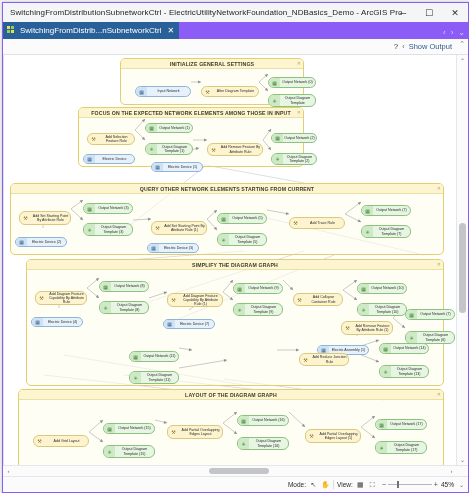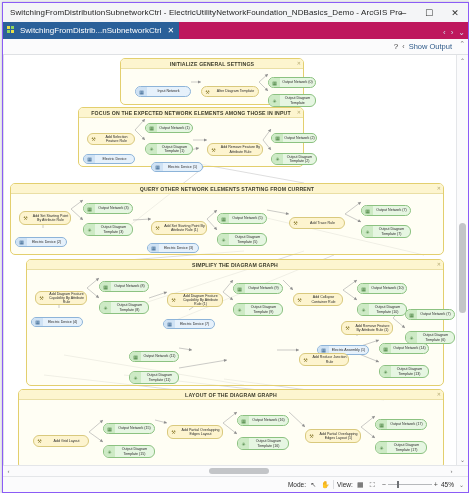--- a/index.html
+++ b/index.html
@@ -23,21 +23,21 @@
   }
   .title-text{
     font-size:8px;color:#1d1d1d;padding-left:7px;white-space:nowrap;
     letter-spacing:.1px;
   }
   .winbtns{position:absolute;right:0;top:0;height:19px;display:flex;}
   .winbtn{width:26px;height:19px;display:flex;align-items:center;justify-content:center;
     font-size:9px;color:#303030;}
   
   .tabstrip{
-    height:17px;min-height:17px;background:#be185d;
+    height:17px;min-height:17px;background:#8b5cf6;
     display:flex;align-items:flex-end;position:relative;
   }
   .tab{
     height:17px;background:#2a6099;display:flex;align-items:center;
     padding:0 5px 0 4px;gap:4px;max-width:240px;
   }
   .tab-ico{width:9px;height:9px;position:relative;flex:none;}
   .tab-ico i{position:absolute;width:3px;height:3px;background:#e8e048;}
   .tab-ico i:nth-child(1){left:0;top:0;}
   .tab-ico i:nth-child(2){left:4px;top:0;background:#8fd45a;}

